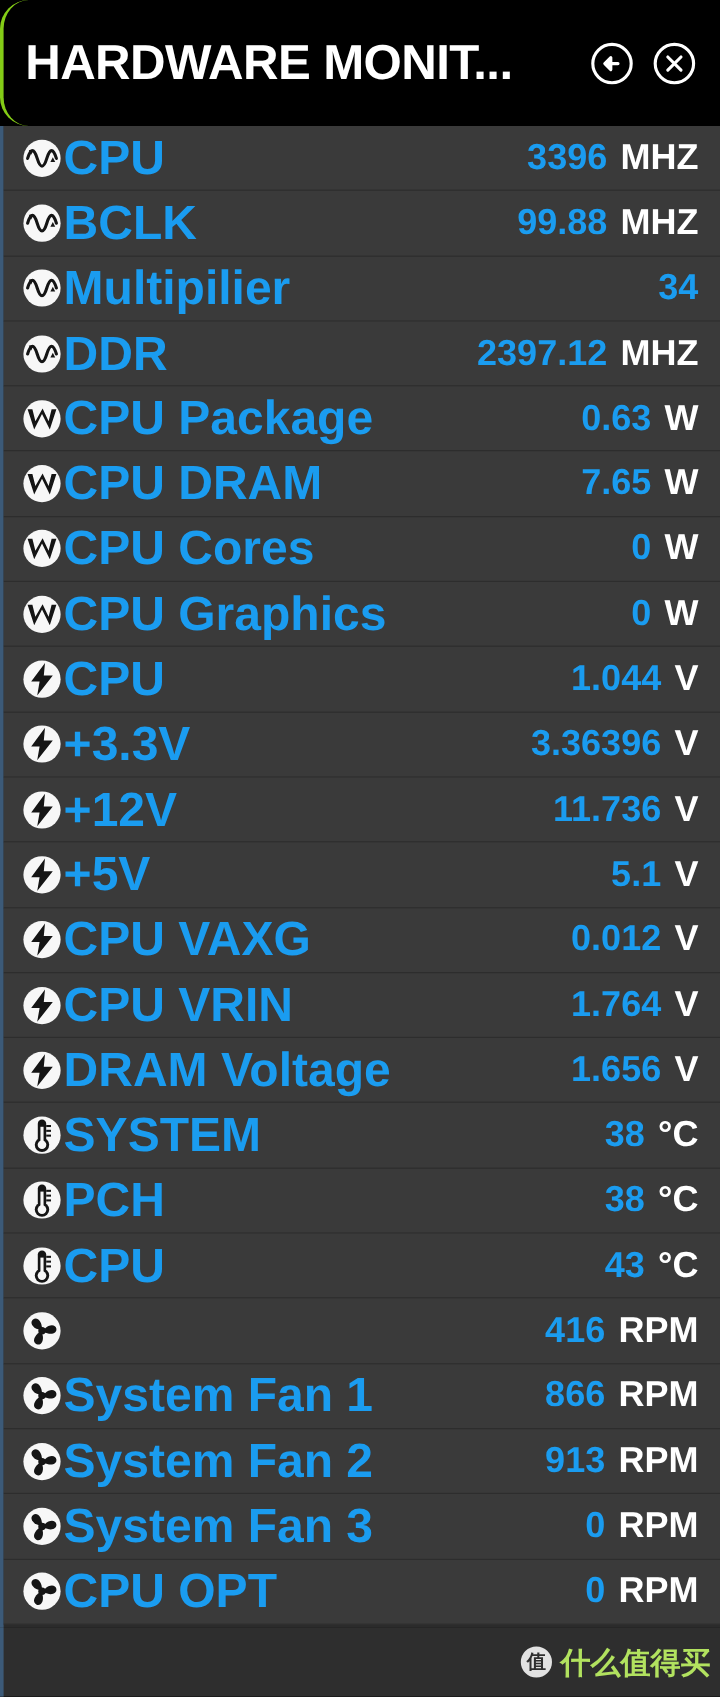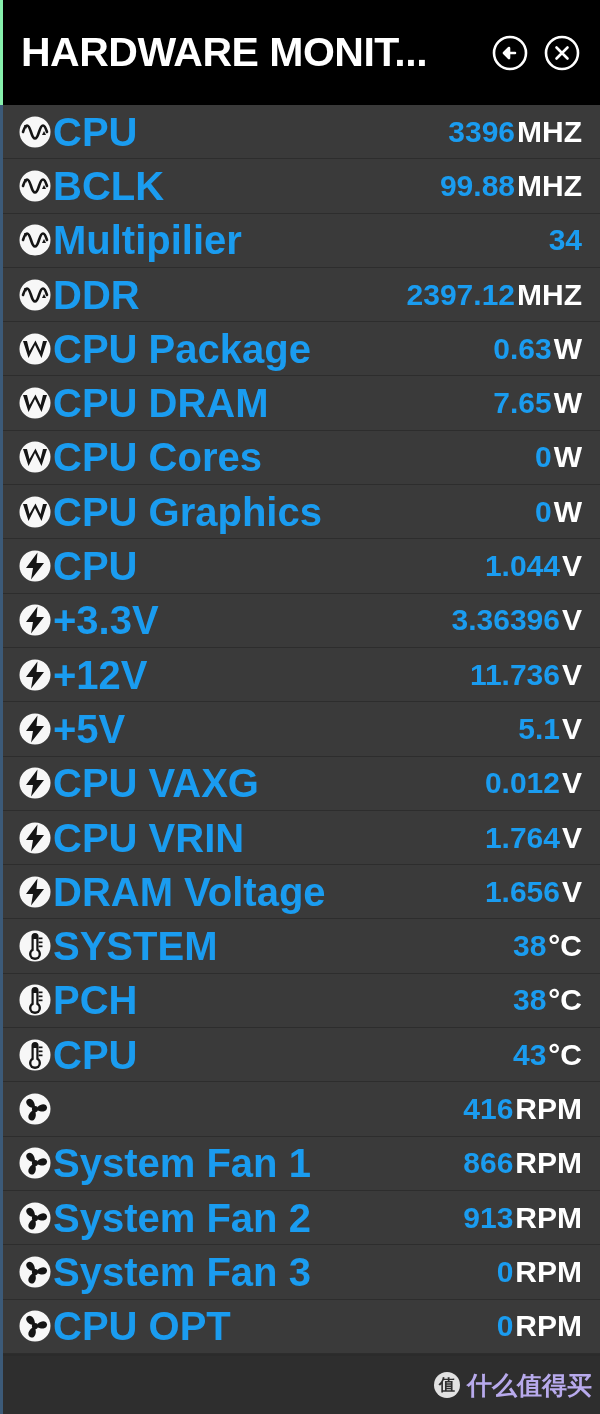--- a/index.html
+++ b/index.html
@@ -26,21 +26,22 @@
 
   
   #titlebar {
     height: 105px;
     flex: 0 0 105px;
     background: #000000;
     display: flex;
     align-items: center;
     padding: 0 14px 0 18px;
     box-sizing: border-box;
-    border-left: 3px solid #86efac;
+    border-left: 3px solid #84cc16;
+    border-radius: 24px;
   }
   #title-text {
     color: #ffffff;
     font-size: 41px;
     font-weight: bold;
     letter-spacing: -0.5px;
     white-space: nowrap;
     line-height: 1;
     font-family: "Liberation Sans", sans-serif;
   }
@@ -96,21 +97,21 @@
   .row-value {
     margin-left: auto;
     color: #1a9cf0;
     font-size: 30px;
     font-weight: bold;
     white-space: nowrap;
     line-height: 1;
     font-family: "Liberation Sans", sans-serif;
     display: flex;
     align-items: baseline;
-    gap: 2px;
+    gap: 11px;
   }
   .row-unit { color: #ffffff; }
 
   
   #footer {
     flex: 0 0 58px;
     height: 58px;
     background: #2e2e2e;
     border-left: 3px solid #3c5a78;
     box-sizing: border-box;
@@ -133,21 +134,21 @@
     color: #2e2e2e;
     font-size: 16px;
     font-weight: bold;
     display: flex;
     align-items: center;
     justify-content: center;
     line-height: 1;
     font-family: "DejaVu Sans", sans-serif;
   }
   #wm-text {
-    color: #c4b5fd;
+    color: #bef264;
     font-size: 25px;
     font-weight: bold;
     line-height: 1;
     letter-spacing: 0px;
     font-family: "DejaVu Sans", sans-serif;
   }
 </style>
 </head>
 <body>
 

